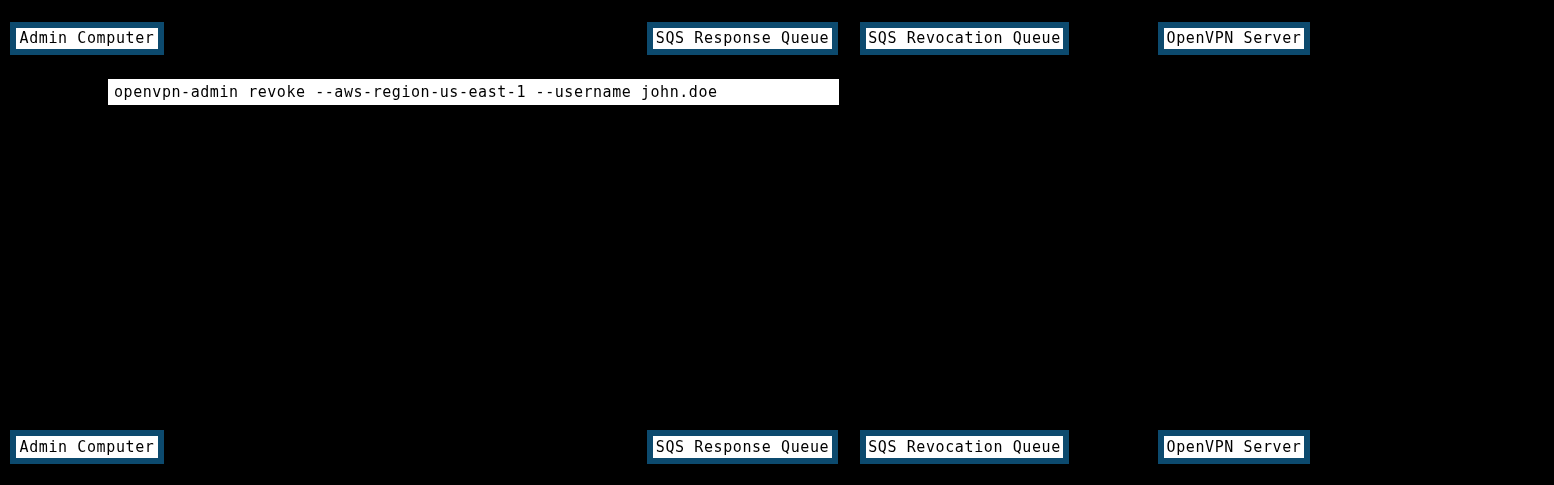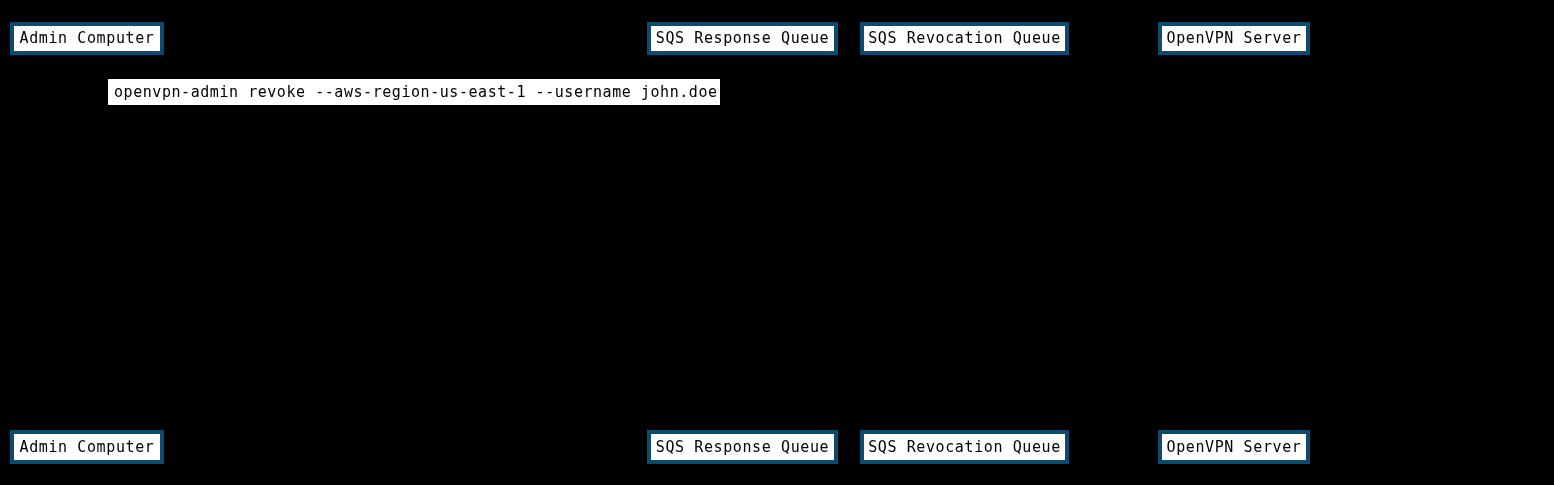--- a/index.html
+++ b/index.html
@@ -12,21 +12,21 @@
     width: 1554px;
     height: 485px;
     background: #000000;
     overflow: hidden;
     font-family: "DejaVu Sans Mono", "Liberation Mono", monospace;
   }
   .participant-box {
     position: absolute;
     box-sizing: border-box;
     background: #FFFFFF;
-    border: 4px solid #0c4a6e;
+    border: 6px solid #0c4a6e;
     color: #000000;
     font-family: "DejaVu Sans Mono", "Liberation Mono", monospace;
     font-size: 15px;
     line-height: 1;
     letter-spacing: 0.6px;
     display: flex;
     align-items: center;
     justify-content: center;
     white-space: nowrap;
     user-select: none;
@@ -73,21 +73,21 @@
   </div>
 
   <div class="participant-box" style="left:860px; top:22px; width:209px; height:33px;">
     <span>SQS Revocation Queue</span>
   </div>
 
   <div class="participant-box" style="left:1158px; top:22px; width:152px; height:33px;">
     <span>OpenVPN Server</span>
   </div>
 
-  <div class="message-box" style="left:108px; top:79px; width:612px; height:26px;">
+  <div class="message-box" style="left:108px; top:79px; width:731px; height:26px;">
     <span>openvpn-admin revoke --aws-region-us-east-1 --username john.doe</span>
   </div>
 
   <div class="participant-box" style="left:10px; top:430px; width:154px; height:34px;">
     <span>Admin Computer</span>
   </div>
 
   <div class="participant-box" style="left:647px; top:430px; width:191px; height:34px;">
     <span>SQS Response Queue</span>
   </div>

